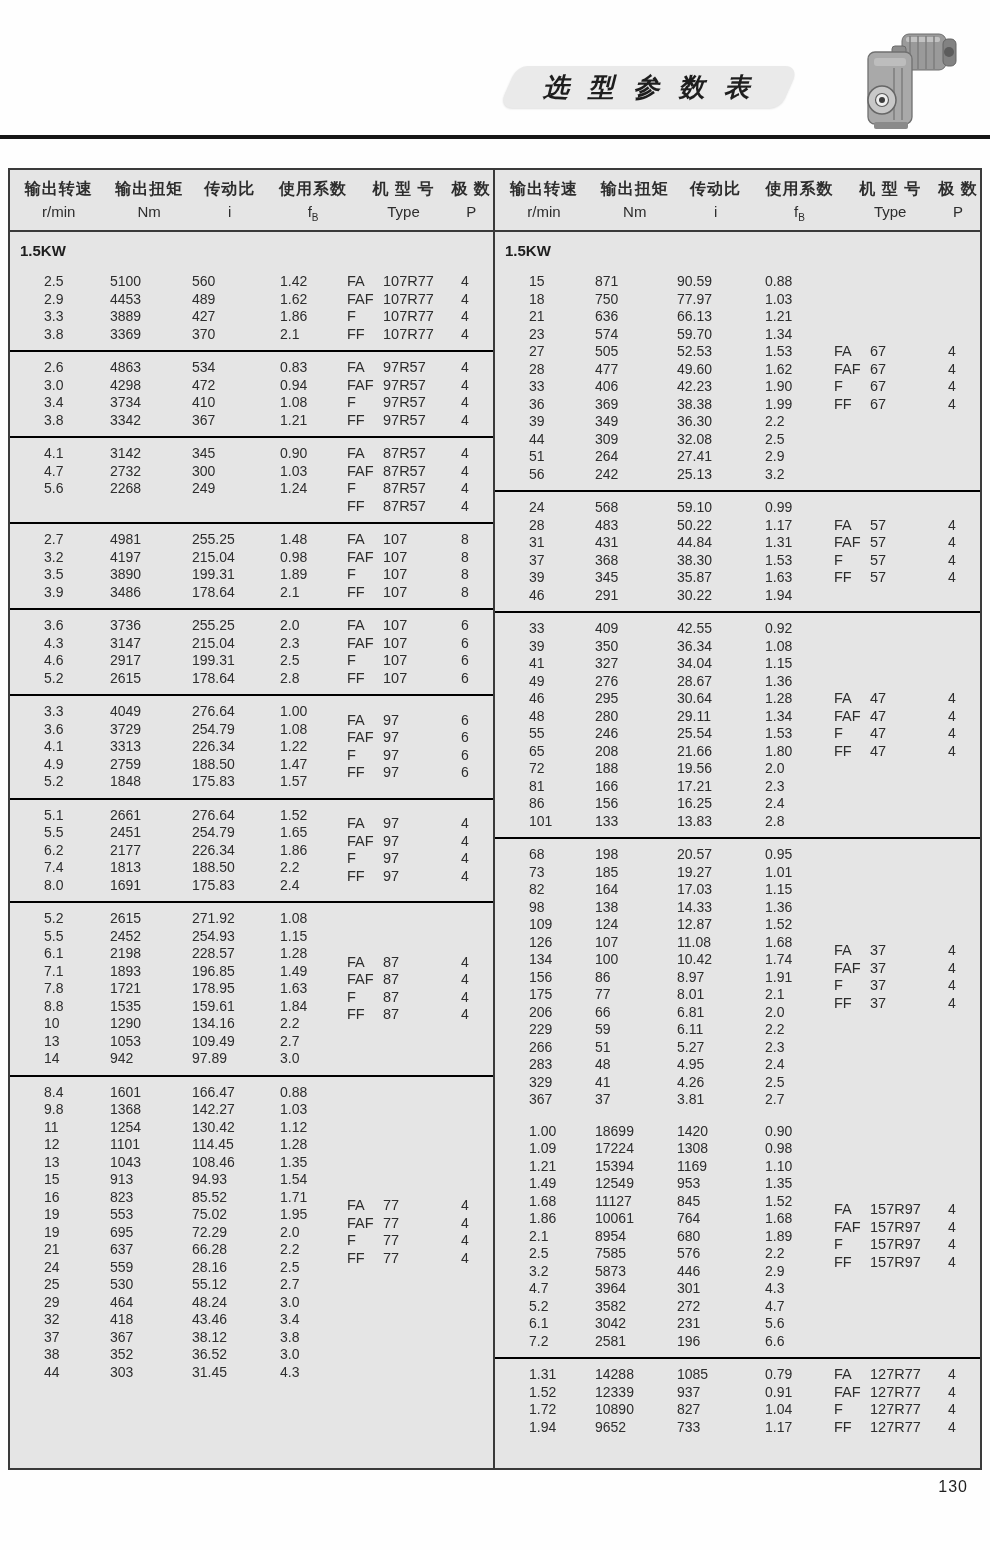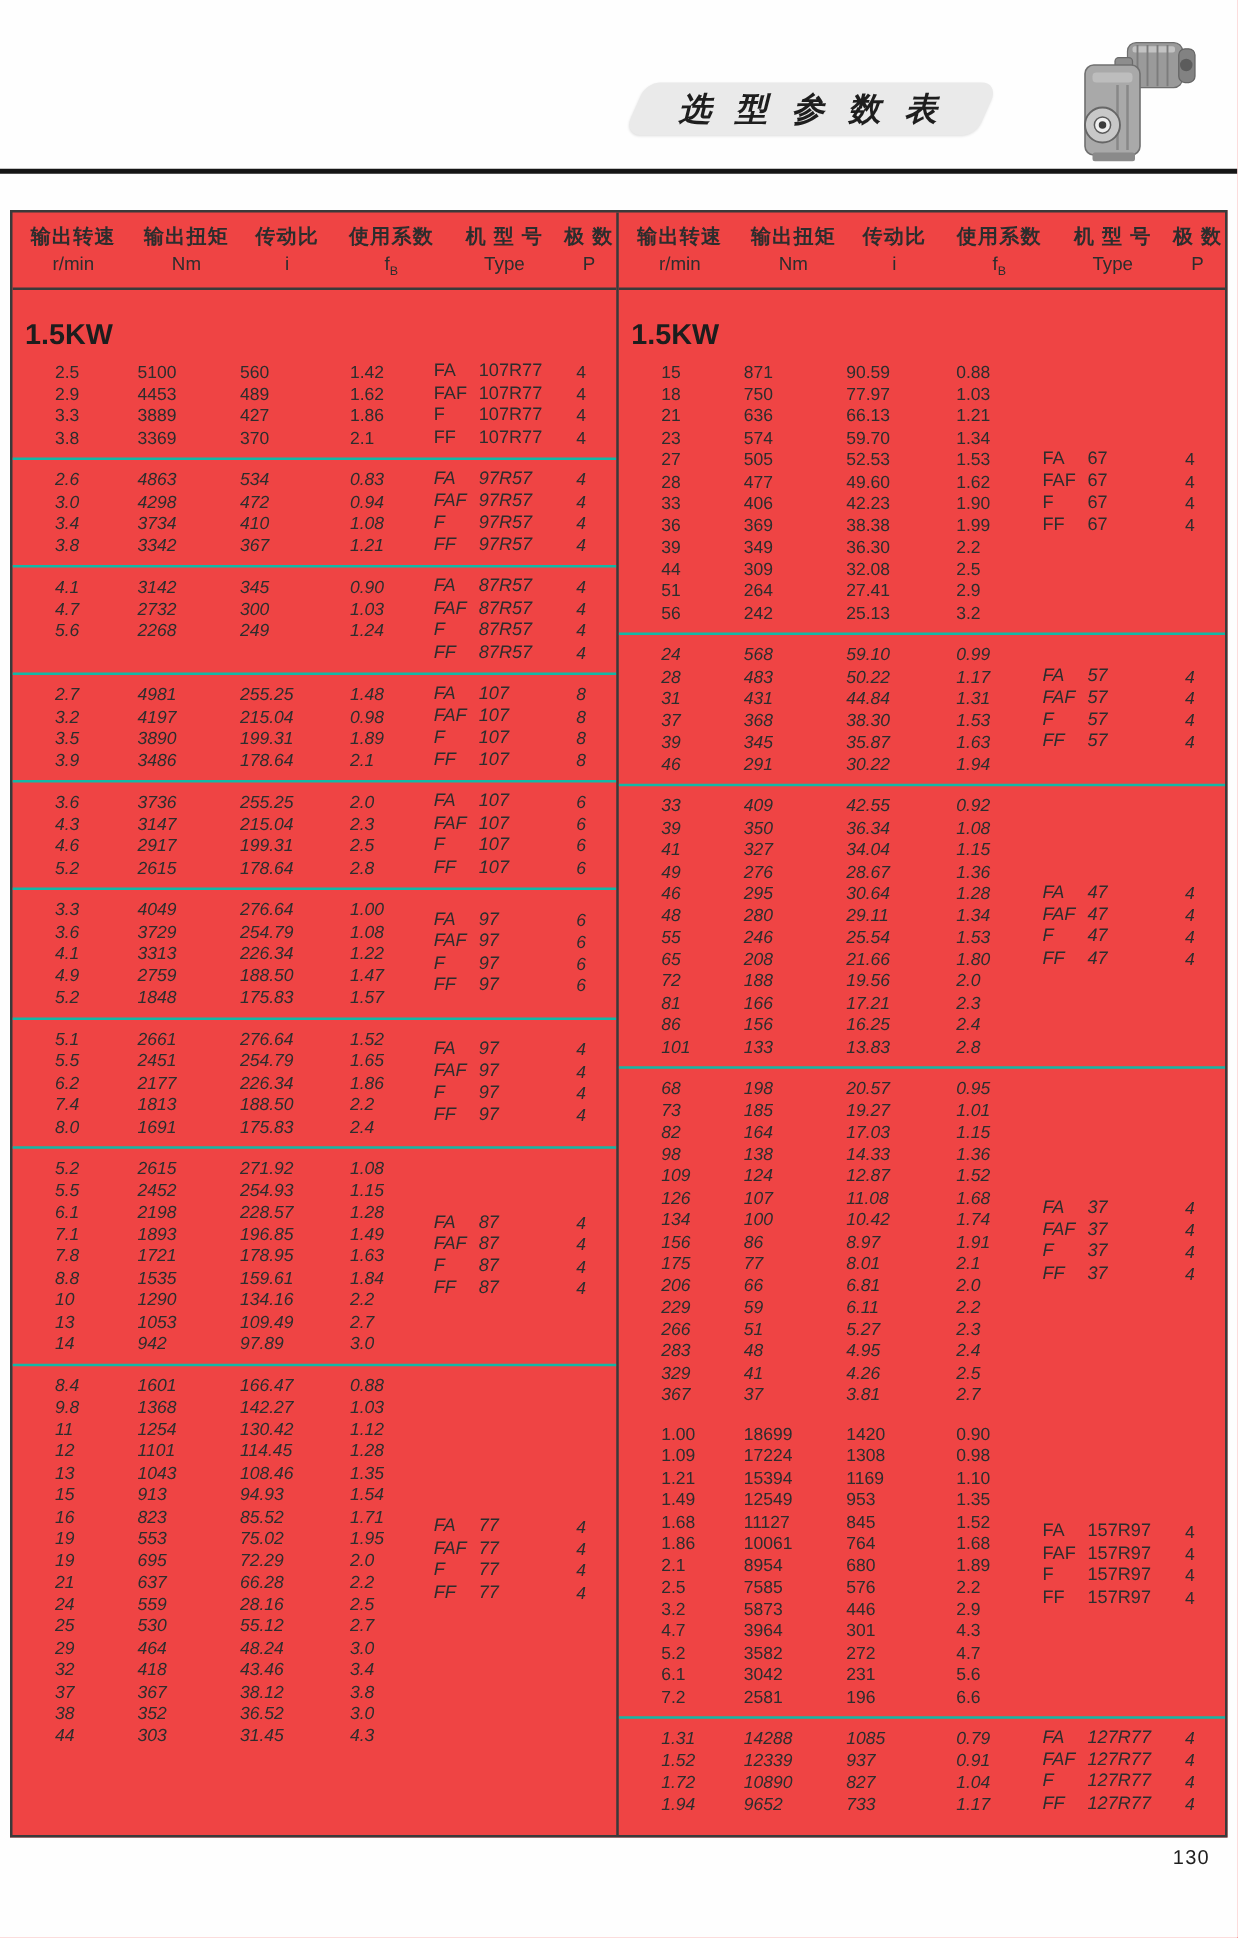--- a/index.html
+++ b/index.html
@@ -28,21 +28,21 @@
   .motor-photo { position:absolute; right:28px; top:24px; width:114px; height:112px; }
   .top-rule {
     position:absolute; left:0; top:135px; width:990px; height:4px;
     background:#161616;
   }
 
   
   .param-table {
     position:absolute; left:8px; top:168px; width:974px; height:1302px;
     border:2px solid #3a3a3a; box-sizing:border-box;
-    display:flex; background:#ef4444;
+    display:flex; background:#e5e5e5;
   }
   .tcol { flex:1 1 50%; box-sizing:border-box; overflow:hidden; }
   .tcol.left { border-right:2px solid #3a3a3a; }
 
   .thead {
     display:flex; align-items:flex-start;
     border-bottom:2px solid #3a3a3a;
     padding:9px 0 7px 0;
   }
   .th { text-align:center; box-sizing:border-box; }
@@ -50,25 +50,25 @@
   .th-torque { width:84px; }
   .th-ratio  { width:78px; }
   .th-factor { width:90px; }
   .th-type   { width:92px; }
   .th-poles  { width:44px; }
   .th-cn { font-size:16px; font-weight:700; letter-spacing:1px; white-space:nowrap; }
   .th-unit { font-size:15px; margin-top:3px; }
   .th-unit sub { font-size:10px; }
 
   .section-heading {
-    font-size:23px; font-weight:700; color:#1d1d1d;
-    padding:23px 0 3px 10px; line-height:24px;
+    font-size:15px; font-weight:700; color:#1d1d1d;
+    padding:7px 0 3px 10px; line-height:24px;
   }
   .block { display:flex; align-items:flex-start; padding:7px 0; }
-  .sep { border-top:2px solid #14b8a6;font-style:italic; }
+  .sep { border-top:2px solid #000000; }
 
   .dgrid {
     display:grid; grid-template-columns:66px 82px 88px 56px;
     margin-left:34px;
   }
   .cell { font-size:14px; line-height:17.5px; white-space:nowrap; }
 
   .tgrid {
     display:grid; grid-template-columns:36px 64px 36px;
     margin-left:auto; margin-right:10px; align-self:center;

